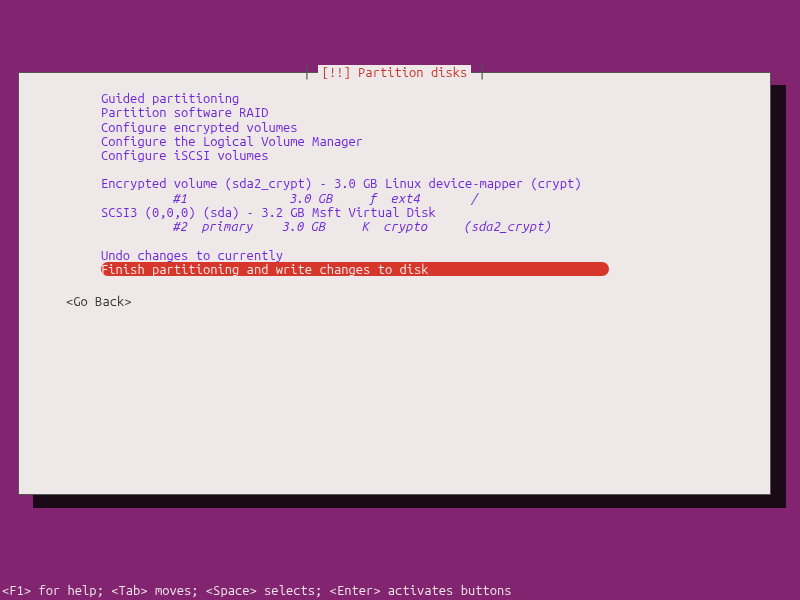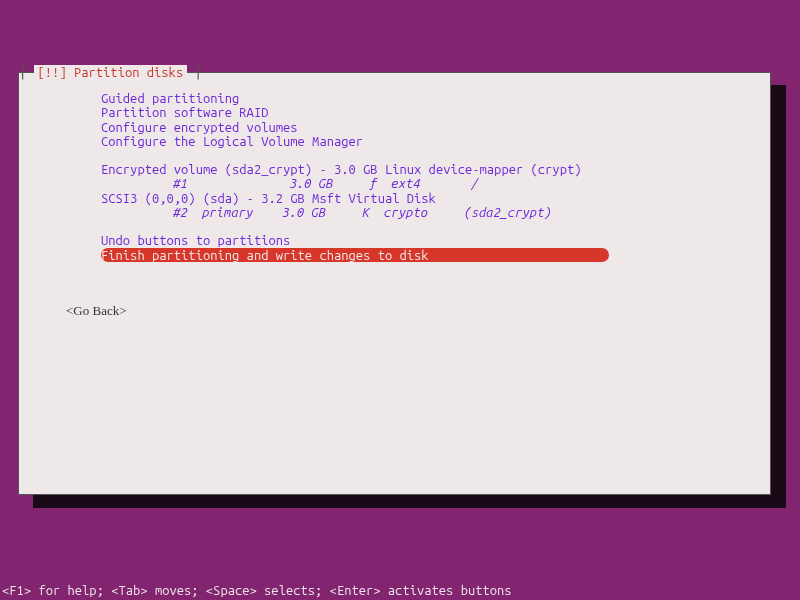--- a/index.html
+++ b/index.html
@@ -32,21 +32,21 @@
       width: 753px;
       height: 423px;
       background-color: #efe8e8;
       border: 1px solid #555;
     }
     .dialog-title-row {
       position: absolute;
       top: -8px;
       left: 0;
       width: 100%;
-      text-align: left;
+      text-align: center;
     }
     .title-line {
       color: #555;
       display: inline;
     }
     .dialog-title {
       color: #c8362b;
       background-color: #efe8e8;
       padding: 0 4px;
       display: inline;
@@ -76,24 +76,23 @@
     }
     .blank-line {
       height: 14px;
     }
     .partition-line {
       white-space: pre;
       padding-left: 35px;
       font-style: italic;
     }
     .go-back {
-      margin-top: 42px;
+      margin-top: 18px;
       padding-left: 35px;
       color: #333;
-      font-family: Liberation Serif, serif;
     }
     .footer {
       position: absolute;
       bottom: 3px;
       left: 2px;
       color: #efe8e8;
       font-size: 13px;
     }
   </style>
 </head>
@@ -105,31 +104,32 @@
   <div class="dialog-title-row">
     <span class="title-line">┤ </span><span class="dialog-title">[!!] Partition disks</span><span class="title-line"> ├</span>
   </div>
   <div class="dialog-content">
 
     <div class="menu-area">
       <div class="menu-item">Guided partitioning</div>
       <div class="menu-item">Partition software RAID</div>
       <div class="menu-item">Configure encrypted volumes</div>
       <div class="menu-item">Configure the Logical Volume Manager</div>
+      <div class="menu-item">Configure iSCSI volumes</div>
 
       <div class="blank-line"></div>
 
       <div class="menu-item">Encrypted volume (sda2_crypt) - 3.0 GB Linux device-mapper (crypt)</div>
       <div class="menu-item partition-line">     #1              3.0 GB     f  ext4       /</div>
       <div class="menu-item">SCSI3 (0,0,0) (sda) - 3.2 GB Msft Virtual Disk</div>
       <div class="menu-item partition-line">     #2  primary    3.0 GB     K  crypto     (sda2_crypt)</div>
 
       <div class="blank-line"></div>
 
-      <div class="menu-item">Undo buttons to partitions</div>
+      <div class="menu-item">Undo changes to currently</div>
       <div><span class="menu-item selected">Finish partitioning and write changes to disk</span></div>
     </div>
 
     <div class="go-back">&lt;Go Back&gt;</div>
   </div>
 </div>
 
 <div class="footer">&lt;F1&gt; for help; &lt;Tab&gt; moves; &lt;Space&gt; selects; &lt;Enter&gt; activates buttons</div>
 
 </body></html>

